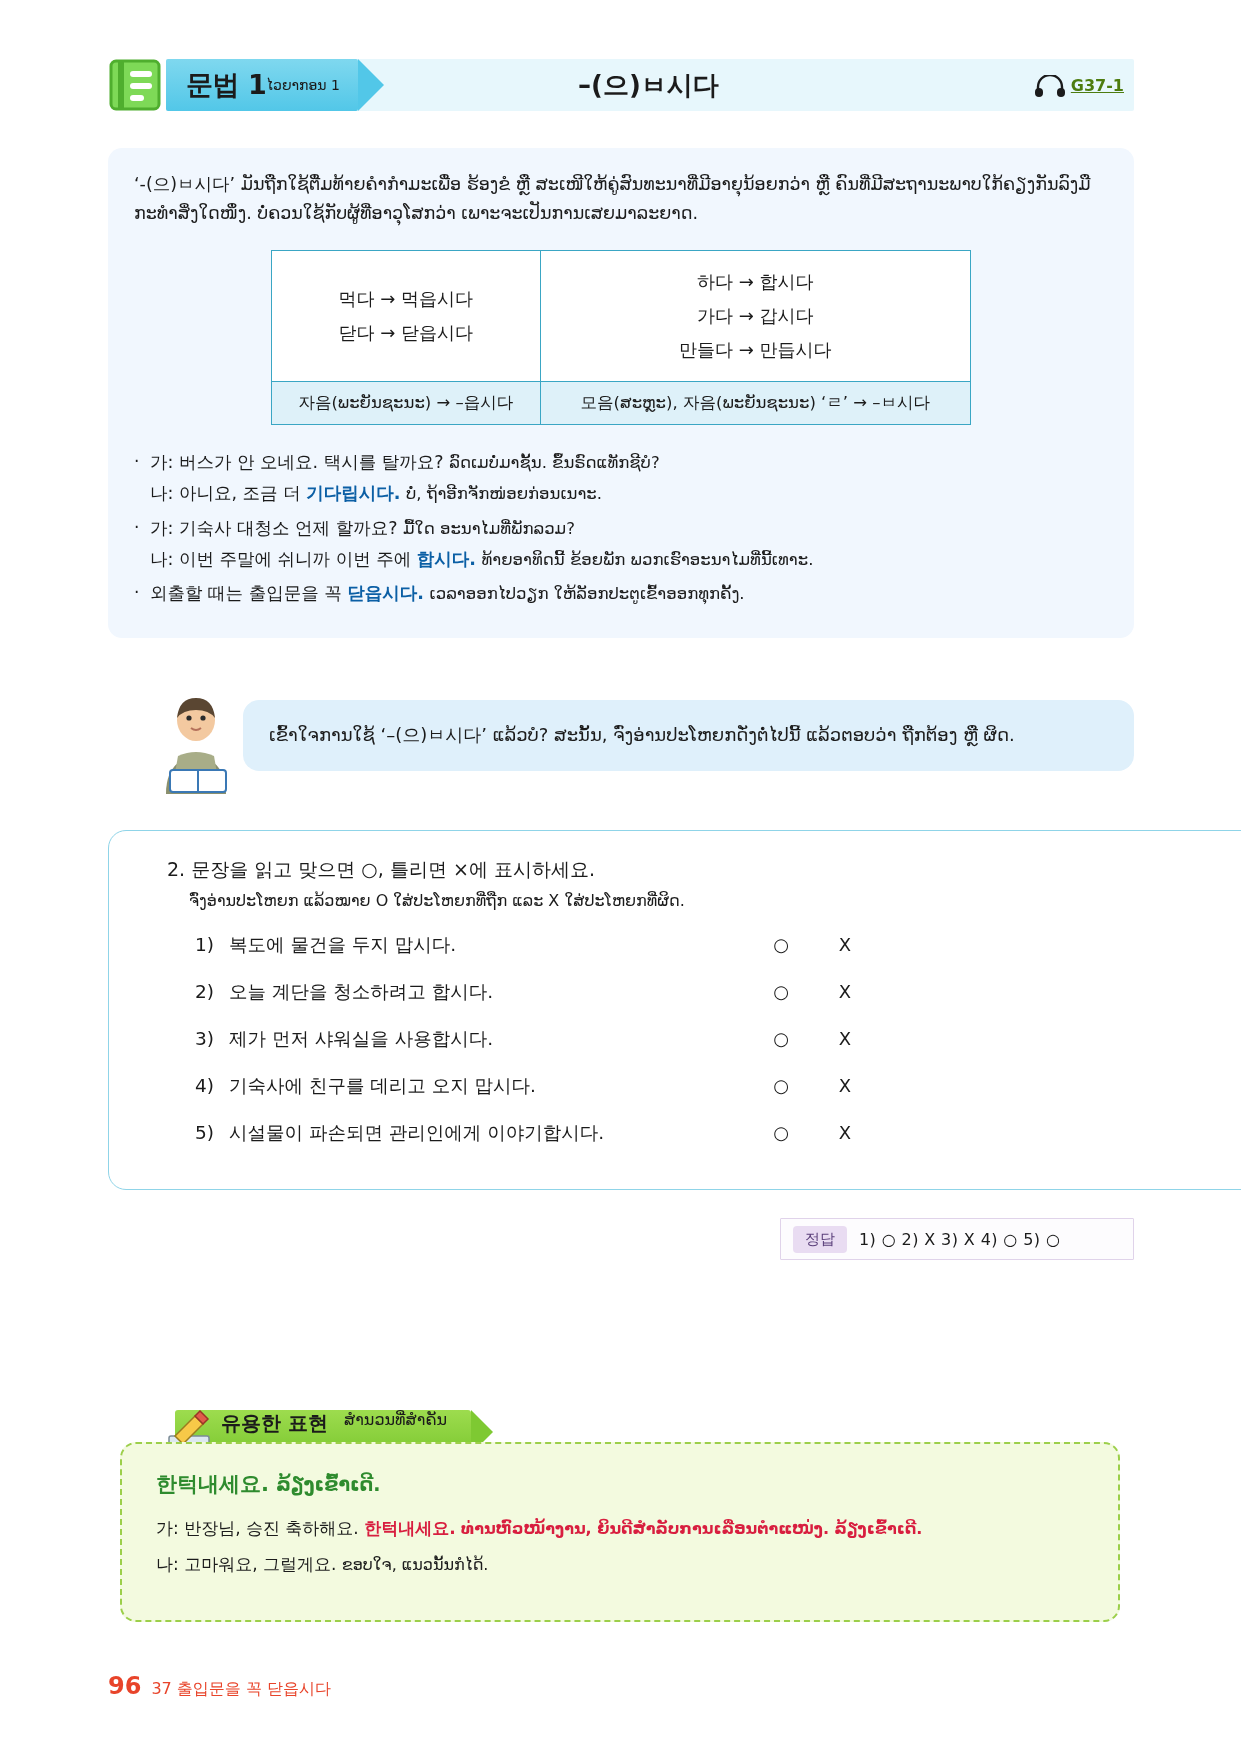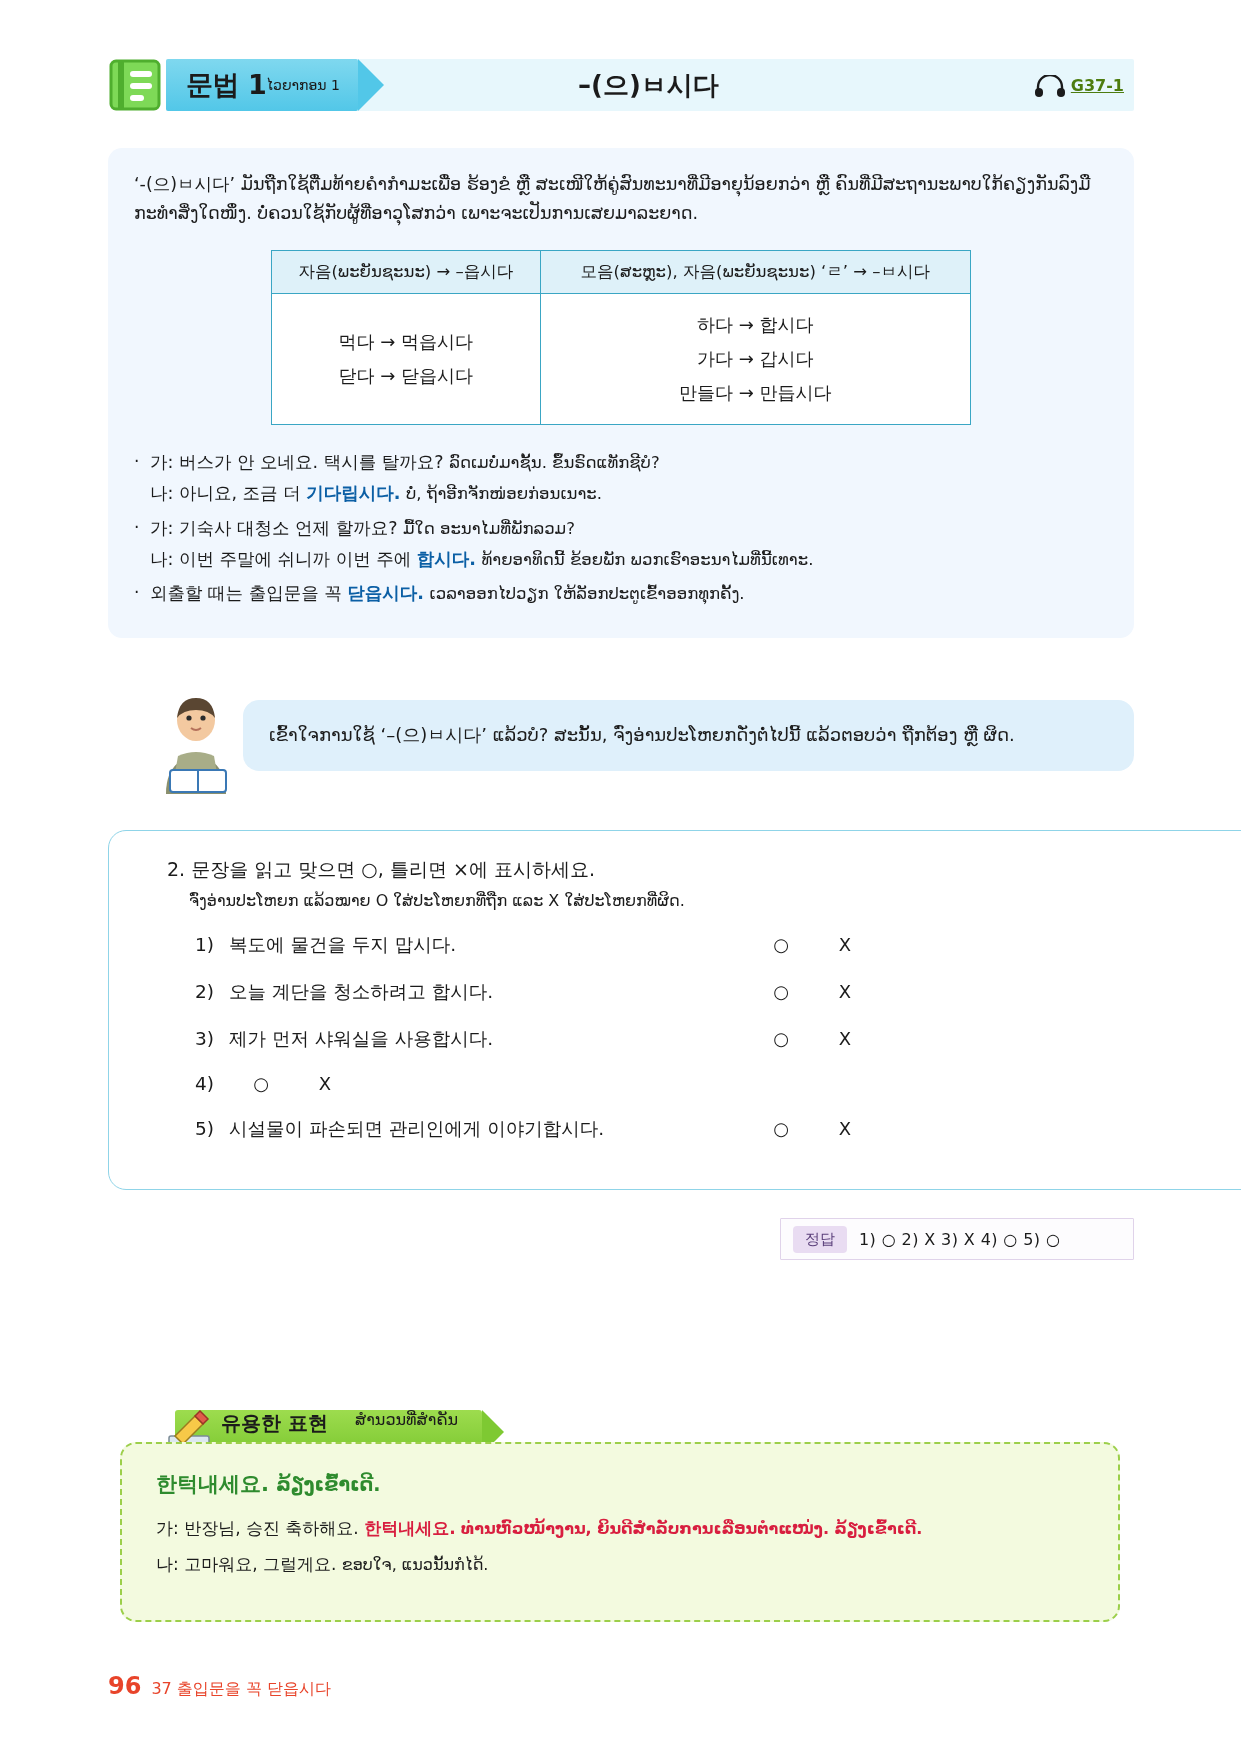--- a/index.html
+++ b/index.html
@@ -118,21 +118,21 @@
     background:linear-gradient(180deg,#9ddc4e 0%, #7ec932 100%);
     display:flex; align-items:flex-start; padding:0 24px 0 46px; border-radius:3px;
   }
   .useful-tab:after {
     content:""; position:absolute; right:-22px; top:0;
     border-top:22px solid transparent; border-bottom:22px solid transparent;
     border-left:22px solid #7ec932;
   }
   .pencil-icon { position:absolute; left:-14px; top:0px; width:56px; height:44px; }
   .useful-ko { font-size:20px; font-weight:bold; color:#1b1b1b; }
-  .useful-lo { font-size:16px; color:#1b1b1b; margin-left:27px; }
+  .useful-lo { font-size:16px; color:#1b1b1b; margin-left:16px; }
 
   .useful-box {
     position:absolute; left:120px; top:1442px; width:1000px; height:180px;
     background:#f3fadf; border:2px dashed #9ccf4a; border-radius:16px;
     padding:26px 34px;
   }
   .useful-main { font-size:21px; color:#2e8b2e; font-weight:bold; }
   .useful-main .lao { font-size:19px; font-weight:bold; }
   .useful-line { margin-top:16px; font-size:17px; line-height:1.75; color:#1b1b1b; }
   .useful-line .hl { color:#d81e3f; font-weight:bold; }
@@ -179,33 +179,33 @@
       <span class="audio-code">G37-1</span>
     </div>
   </div>
 
   <div class="explain-box">
     <div class="explain-text">‘-(으)ㅂ시다’ ມັນຖືກໃຊ້ຕື່ມທ້າຍຄຳກຳມະເພື່ອ ຮ້ອງຂໍ ຫຼື ສະເໜີໃຫ້ຄູ່ສົນທະນາທີ່ມີອາຍຸນ້ອຍກວ່າ ຫຼື ຄົນທີ່ມີສະຖານະພາບໃກ້ຄຽງກັນລົງມືກະທຳສິ່ງໃດໜຶ່ງ. ບໍ່ຄວນໃຊ້ກັບຜູ້ທີ່ອາວຸໂສກວ່າ ເພາະຈະເປັນການເສຍມາລະຍາດ.</div>
 
     <table class="rule-table">
       <tbody>
           <tr>
-        <th>자음(ພະຍັນຊະນະ) → –읍시다</th>
-        <th>모음(ສະຫຼະ), 자음(ພະຍັນຊະນະ) ‘ㄹ’ → –ㅂ시다</th>
-      </tr>
-      <tr>
         <td>
           <div>먹다 → 먹읍시다</div>
           <div>닫다 → 닫읍시다</div>
         </td>
         <td>
           <div>하다 → 합시다</div>
           <div>가다 → 갑시다</div>
           <div>만들다 → 만듭시다</div>
         </td>
+      </tr>
+      <tr>
+        <th>자음(ພະຍັນຊະນະ) → –읍시다</th>
+        <th>모음(ສະຫຼະ), 자음(ພະຍັນຊະນະ) ‘ㄹ’ → –ㅂ시다</th>
       </tr>
     </tbody>
       </table>
 
     <div class="ex-list">
 
       <div class="ex-item">
         <div class="ex-bullet">·</div>
         <div>
           <div class="ex-line">
@@ -287,20 +287,21 @@
       <span class="q-x">X</span>
     </div>
     <div class="q-row">
       <span class="q-num">3)</span>
       <span class="q-text">제가 먼저 샤워실을 사용합시다.</span>
       <span class="q-o">○</span>
       <span class="q-x">X</span>
     </div>
     <div class="q-row">
       <span class="q-num">4)</span>
+      <span class="q-text">기숙사에 친구를 데리고 오지 맙시다.</span>
       <span class="q-o">○</span>
       <span class="q-x">X</span>
     </div>
     <div class="q-row">
       <span class="q-num">5)</span>
       <span class="q-text">시설물이 파손되면 관리인에게 이야기합시다.</span>
       <span class="q-o">○</span>
       <span class="q-x">X</span>
     </div>
   </div>

